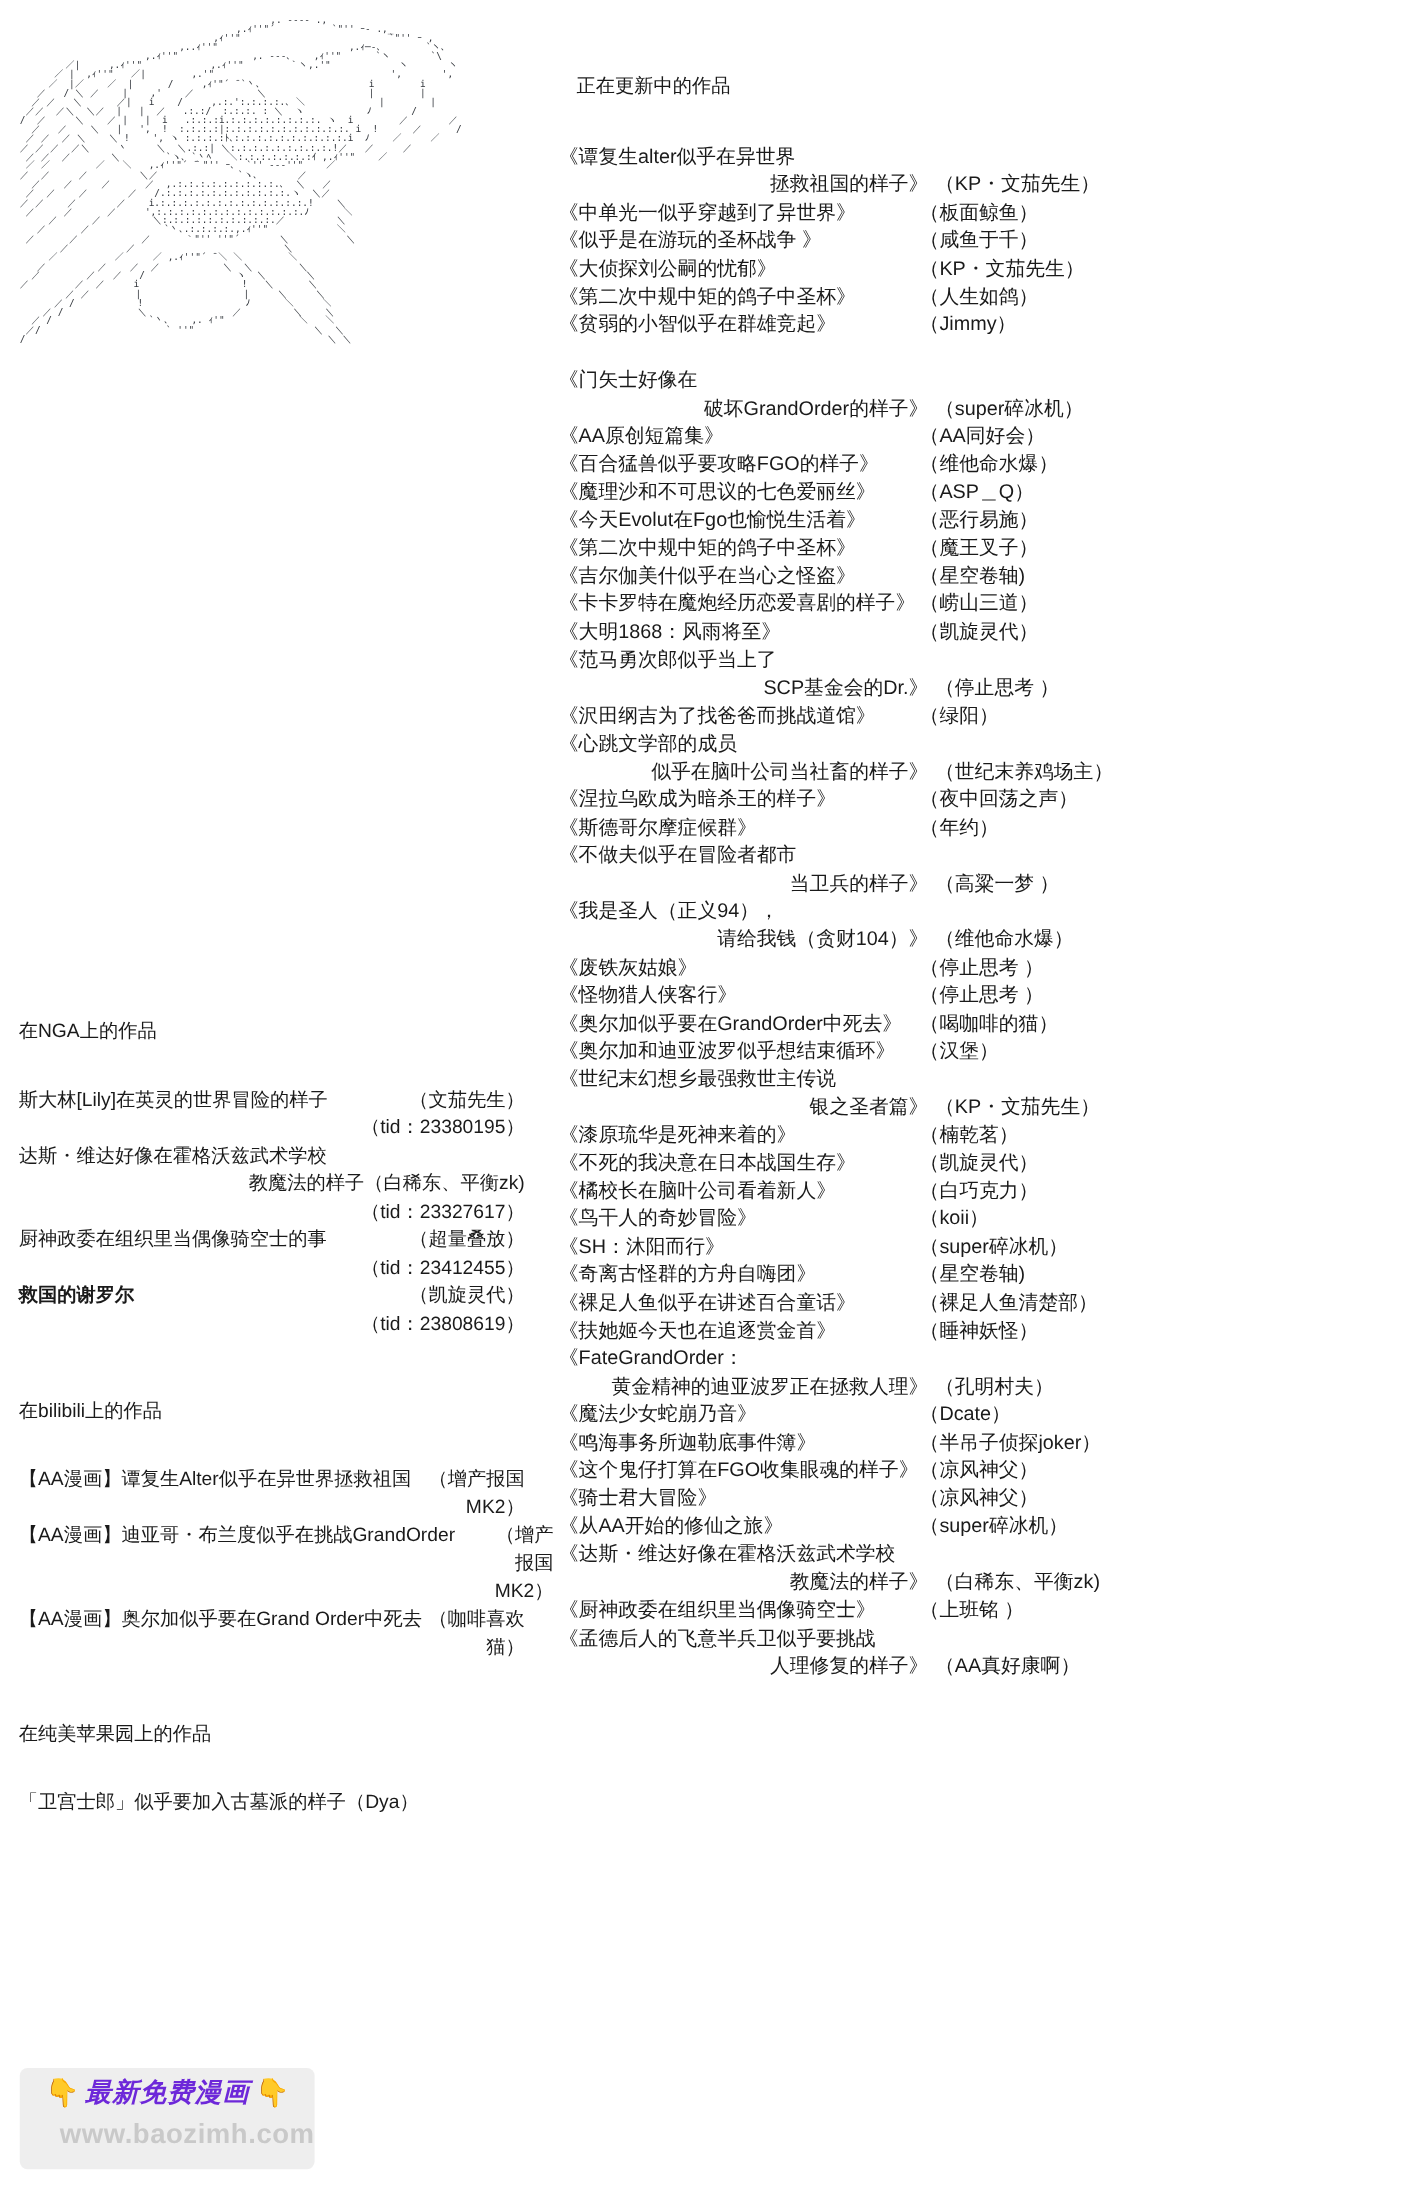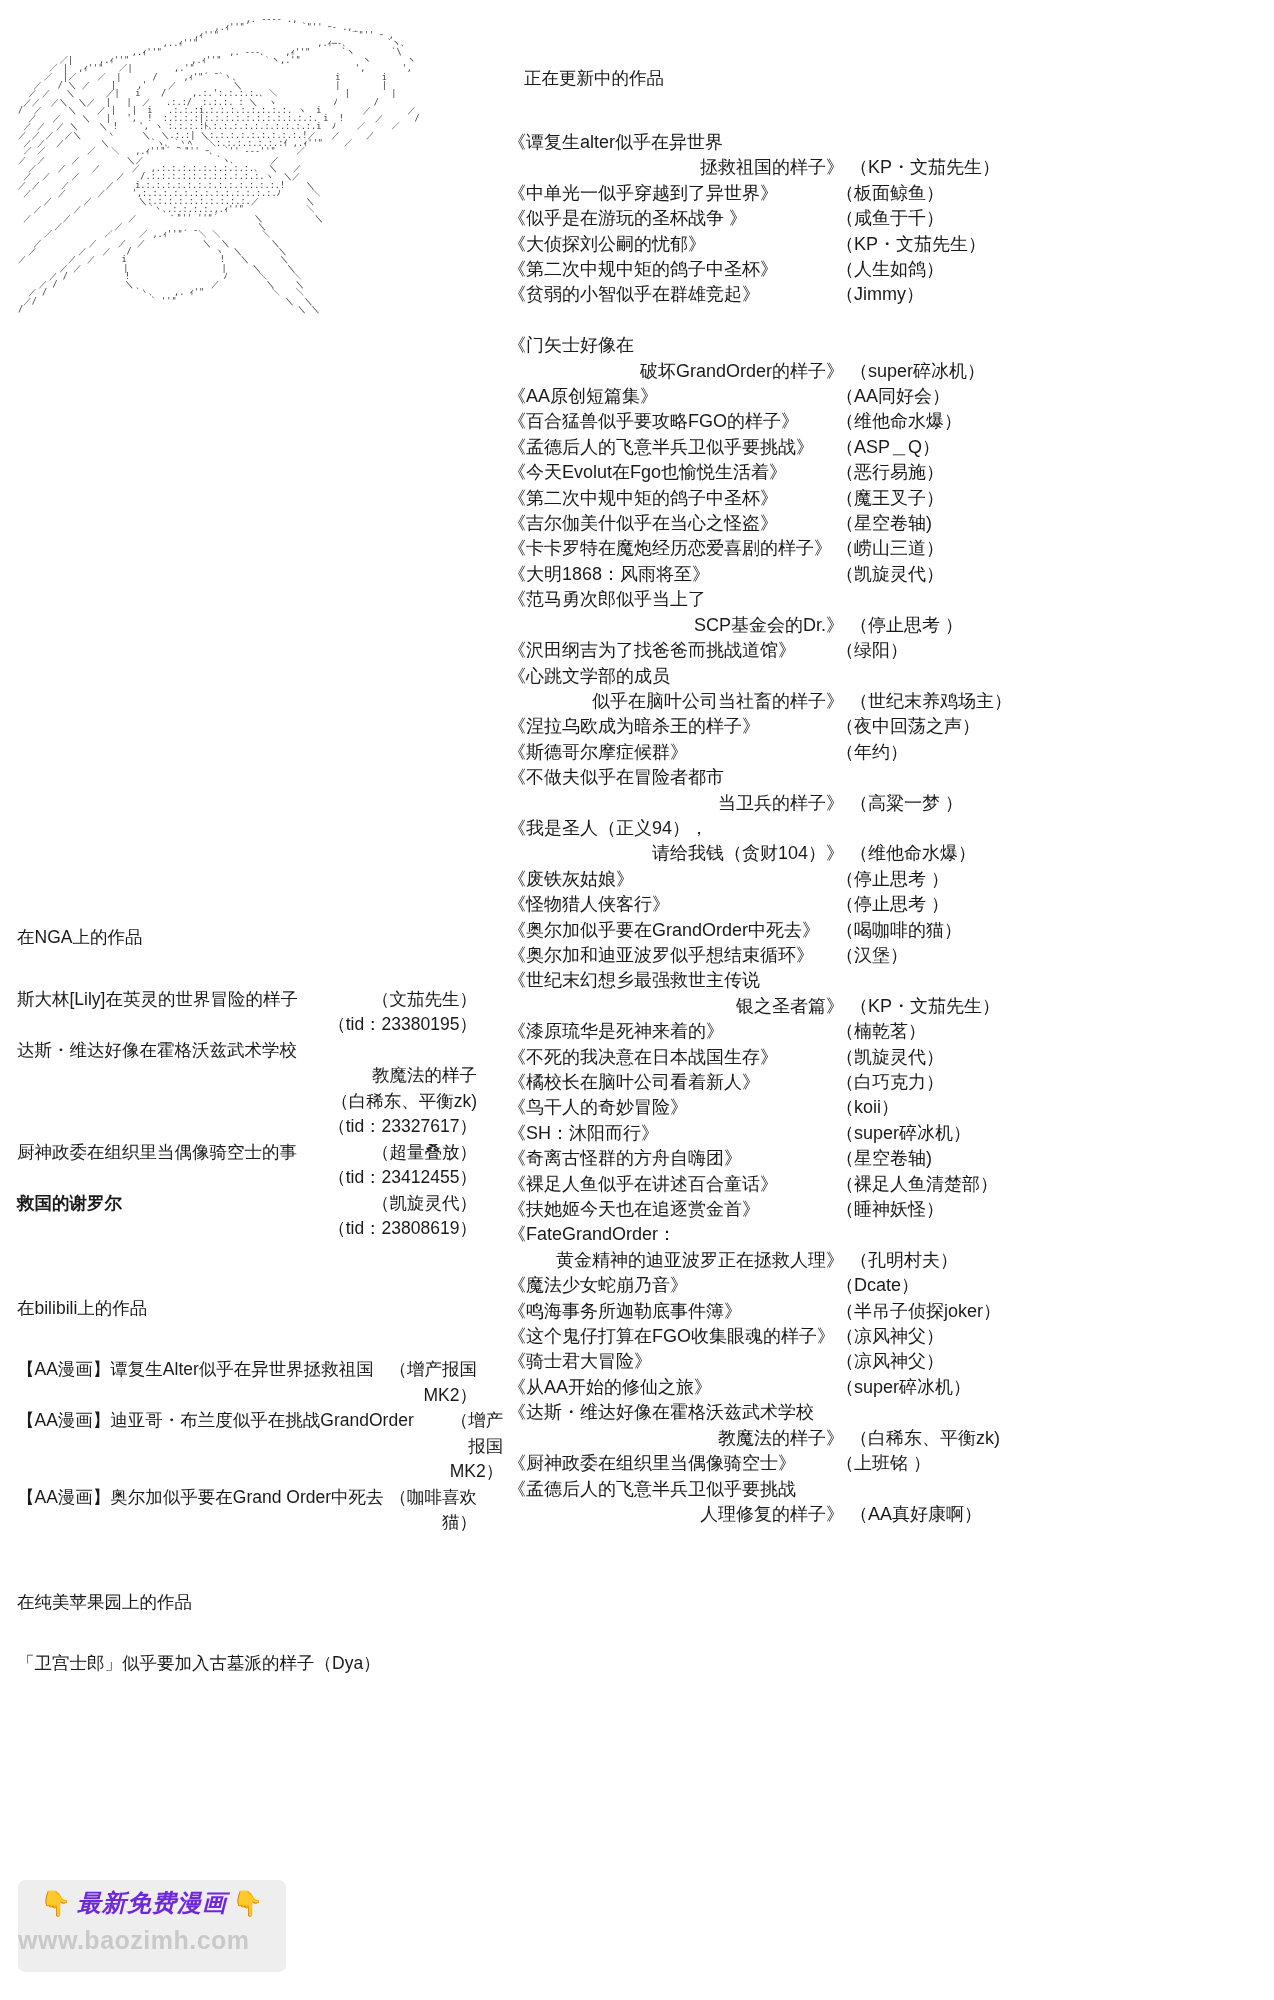--- a/index.html
+++ b/index.html
@@ -121,21 +121,21 @@
     line-height: 28px;
     font-weight: bold;
     color: #6d28d9;
     letter-spacing: 1px;
     font-style: italic;
   }
   #watermark .wm-url {
     position: absolute;
     left: 0; top: 46px;
     width: 268px;
-    text-align: left;
+    text-align: right;
     font-size: 25px;
     font-weight: bold;
     color: #c9c9c9;
     letter-spacing: 0.5px;
   }
 </style>
 </head>
 <body>
 
 <pre id="ascii-art">                                            ,. -‐‐- .,
@@ -230,21 +230,21 @@
         <div class="author-cell">（AA同好会）</div>
       </div>
       <div class="entry">
         <div class="title-cell">
           <span class="ttl">《百合猛兽似乎要攻略FGO的样子》</span>
         </div>
         <div class="author-cell">（维他命水爆）</div>
       </div>
       <div class="entry">
         <div class="title-cell">
-          <span class="ttl">《孟德后人的飞意半兵卫似乎要挑战》</span>
+          <span class="ttl">《魔理沙和不可思议的七色爱丽丝》</span>
         </div>
         <div class="author-cell">（ASP＿Q）</div>
       </div>
       <div class="entry">
         <div class="title-cell">
           <span class="ttl">《今天Evolut在Fgo也愉悦生活着》</span>
         </div>
         <div class="author-cell">（恶行易施）</div>
       </div>
       <div class="entry">
@@ -462,21 +462,21 @@
   <div id="nga-entries">
       <div class="lrow">
         <div style="display: flex; justify-content: space-between;">
           <div class="lt" style="flex: 0 0 auto;">斯大林[Lily]在英灵的世界冒险的样子</div>
           <div class="lmeta">（文茄先生）</div>
         </div>
         <div class="lmeta">（tid：23380195）</div>
       </div>
       <div class="lrow">
         <div class="lt">达斯・维达好像在霍格沃兹武术学校</div>
-        <div style="display: flex; justify-content: flex-end; flex-direction: column;">
+        <div style="display: flex; justify-content: flex-end;">
           <div class="lt" style="flex: 0 0 auto; margin-left: auto; padding-right: 0px;">教魔法的样子</div>
           <div class="lmeta">（白稀东、平衡zk)</div>
         </div>
         <div class="lmeta">（tid：23327617）</div>
       </div>
       <div class="lrow">
         <div style="display: flex; justify-content: space-between;">
           <div class="lt" style="flex: 0 0 auto;">厨神政委在组织里当偶像骑空士的事</div>
           <div class="lmeta">（超量叠放）</div>
         </div>

